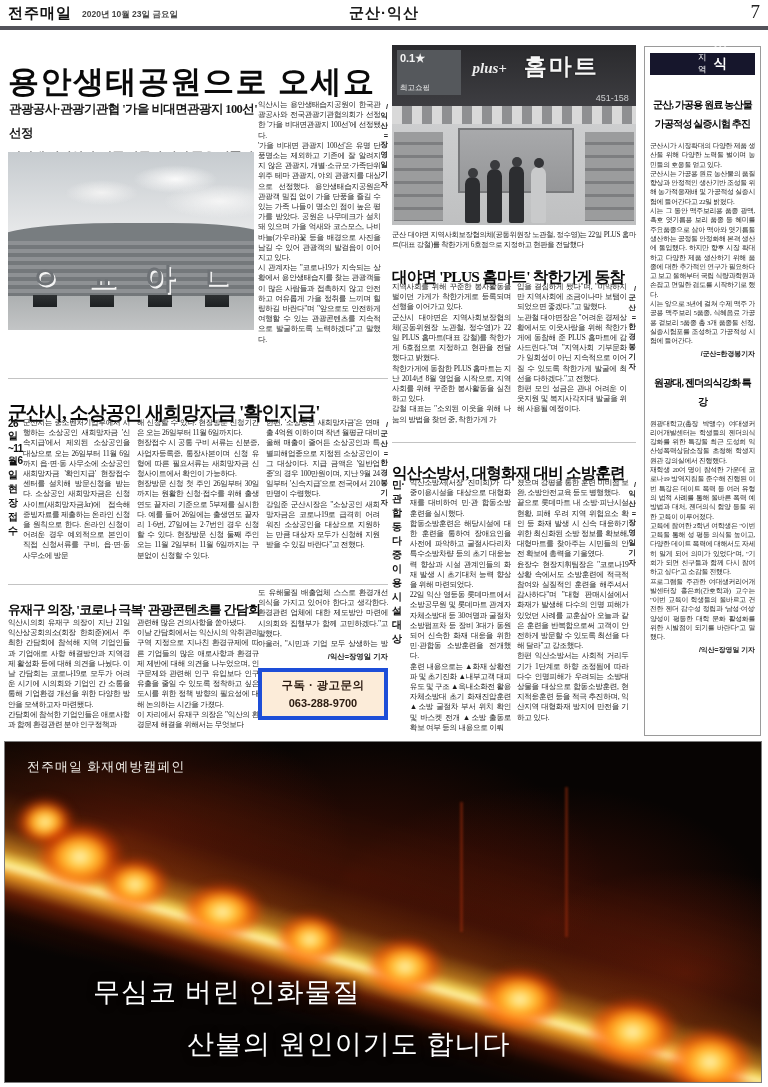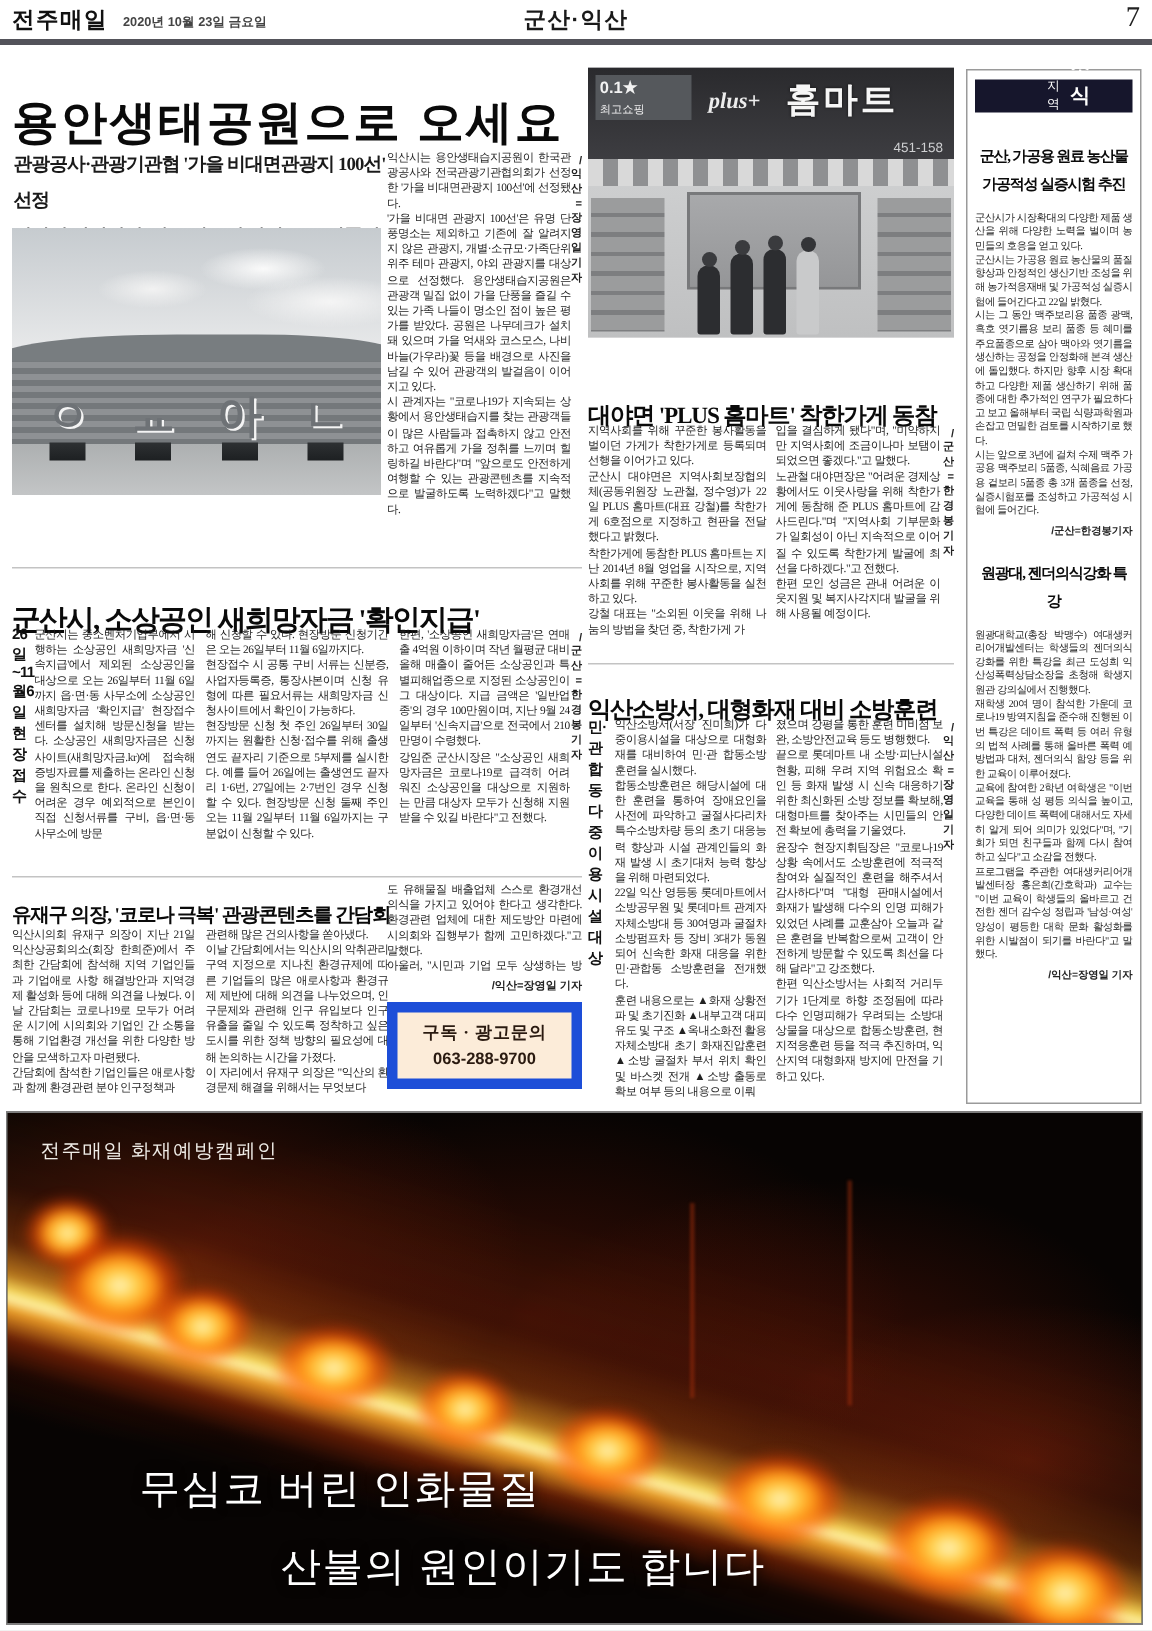--- a/index.html
+++ b/index.html
@@ -59,33 +59,33 @@
                  letter-spacing:-1px;white-space:nowrap;color:#0a0a0a;}
   .fund-cols{position:absolute;top:378px;left:0;width:380px;height:160px;display:flex;gap:7px;}
   .fund-cols .fcol{width:122px;}
 
   .meeting-headline{position:absolute;top:550px;left:0;width:256px;font-weight:800;font-size:13px;
                     letter-spacing:-0.8px;white-space:nowrap;overflow:hidden;color:#0a0a0a;}
   .meeting-cols{position:absolute;top:578px;left:0;width:251px;height:115px;display:flex;gap:7px;}
   .meeting-cols .mcol{width:122px;}
   .meeting-col3{position:absolute;top:548px;left:250px;width:130px;height:146px;display:flex;flex-direction:column;}
   .meeting-col3 .bt{flex:0 0 auto;max-height:62px;}
-  .contact-box{margin-top:6px;background:#fcecd9;border:7px solid #1d4ed8;text-align:center;
+  .contact-box{margin-top:6px;background:#fcecd9;border:4px solid #1d4ed8;text-align:center;
                padding:6px 2px 7px;}
   .contact-title{font-weight:800;font-size:11.5px;letter-spacing:0.5px;color:#2a1a10;}
   .contact-phone{font-weight:800;font-size:11px;margin-top:4px;font-family:"Liberation Sans",sans-serif;color:#2a1a10;}
 
   
   .sec-mid{position:absolute;left:392px;top:40px;width:244px;height:700px;}
   .mart-photo{position:absolute;top:5px;left:0;width:244px;height:180px;background:#b9babb;overflow:hidden;}
   .p2-sign{position:absolute;top:0;left:0;right:0;height:34%;background:linear-gradient(#2a2a2d,#3d3d41);}
   .p2-corner{position:absolute;left:2%;top:8%;width:24%;background:#55585c;color:#f2f2f2;
              padding:2px 3px;font-family:"Liberation Sans",sans-serif;}
   .p2-corner-top{font-size:11px;font-weight:800;}
-  .p2-corner-bot{font-size:7.5px;margin-top:3px;}
+  .p2-corner-bot{font-size:7.5px;margin-top:18px;}
   .p2-plus{position:absolute;left:33%;top:24%;color:#ededed;font-style:italic;font-weight:700;font-size:15px;}
   .p2-name{position:absolute;left:54%;top:10%;color:#f6f6f6;font-family:"Liberation Sans",sans-serif;
            font-weight:900;font-size:23px;letter-spacing:2px;text-shadow:0 0 2px #101010;}
   .p2-phone{position:absolute;right:3%;bottom:5%;color:#cfd0d2;font-size:9px;font-family:"Liberation Sans",sans-serif;}
   .p2-awning{position:absolute;top:34%;left:0;right:0;height:10%;
              background:repeating-linear-gradient(90deg,#d9d9d9 0 10px,#8f9092 10px 20px);
              border-bottom:2px solid #69696b;}
   .p2-store{position:absolute;top:44%;bottom:0;left:0;right:0;background:linear-gradient(#cdcecf,#bfc0c1);}
   .p2-shelf{position:absolute;top:8%;bottom:4%;width:20%;
             background:repeating-linear-gradient(#9b9c9d 0 10px,#7d7e80 10px 13px);}
@@ -258,20 +258,21 @@
         <div class="p2-shelf right"></div>
         <div class="p2-door"></div>
         <div class="p2-people">
           <div class="person" style="height:46px;"></div>
           <div class="person" style="height:54px;"></div>
           <div class="person" style="height:57px;"></div>
           <div class="person light" style="height:56px;"></div>
         </div>
       </div>
     </figure>
+    <div class="caption mart-caption">군산 대야면 지역사회보장협의체(공동위원장 노관철, 정수영)는 22일 PLUS 홈마트(대표 강철)를 착한가게 6호점으로 지정하고 현판을 전달했다</div>
 
     <h2 class="mart-headline">대야면 'PLUS 홈마트' 착한가게 동참</h2>
     <div class="mart-cols">
       <div class="col tcol">
         <div class="bt"> 지역사회를 위해 꾸준한 봉사활동을 벌이던 가게가 착한가게로 등록되며 선행을 이어가고 있다.
  군산시 대야면은 지역사회보장협의체(공동위원장 노관철, 정수영)가 22일 PLUS 홈마트(대표 강철)를 착한가게 6호점으로 지정하고 현판을 전달했다고 밝혔다.
  착한가게에 동참한 PLUS 홈마트는 지난 2014년 8월 영업을 시작으로, 지역사회를 위해 꾸준한 봉사활동을 실천하고 있다.
  강철 대표는 "소외된 이웃을 위해 나눔의 방법을 찾던 중, 착한가게 가</div>
       </div>
       <div class="col tcol">

